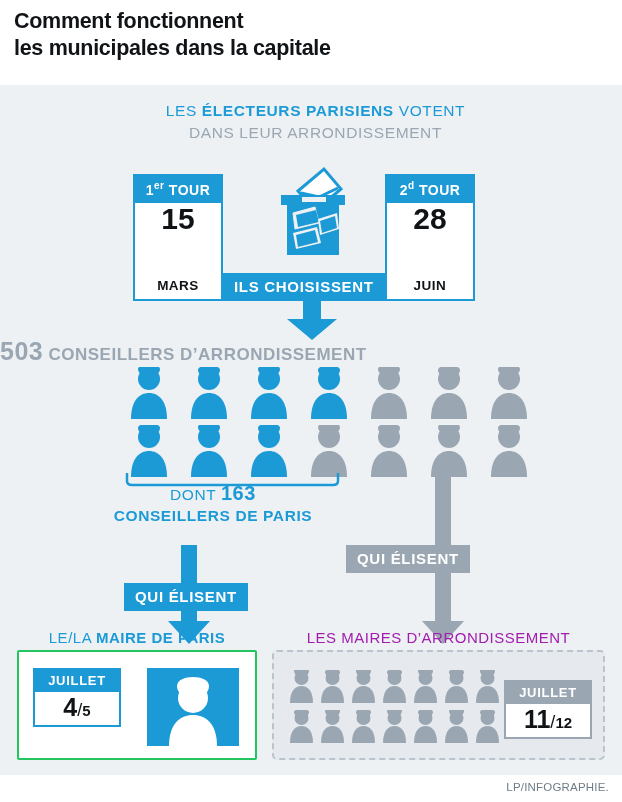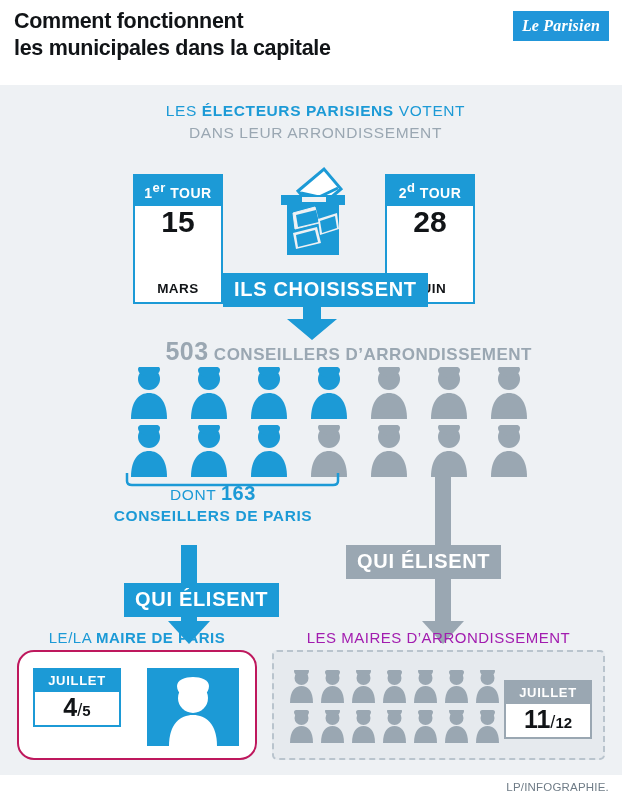--- a/index.html
+++ b/index.html
@@ -69,52 +69,52 @@
     position: absolute; width: 90px;
     background: #ffffff;
     border: 2px solid #1c9ad6;
     text-align: center;
   }
   .tour-head {
     background: #1c9ad6; color: #ffffff;
     font-size: 14px; font-weight: bold; letter-spacing: 0.5px;
     padding: 4px 0 5px 0;
   }
-  .tour-head sup { font-size: 13px; }
+  .tour-head sup { font-size: 10px; }
   .tour-day {
     color: #111417; font-size: 30px; font-weight: bold;
     line-height: 1.05; 
   }
   .tour-month {
     color: #111417; font-size: 13.5px; font-weight: bold;
     letter-spacing: 0.5px; padding-bottom: 6px; margin-top: 44px;
   }
   #tour1 { left: 133px; top: 89px; }
   #tour2 { left: 385px; top: 89px; }
 
   
   .chip {
     position: absolute;
     background: #1c9ad6; color: #ffffff;
-    font-size: 20px; font-weight: bold; letter-spacing: 0.7px;
+    font-size: 15px; font-weight: bold; letter-spacing: 0.7px;
     padding: 5px 11px 6px 11px;
     white-space: nowrap;
   }
   #chip-choisissent { left: 223px; top: 188px; }
   #chip-elisent-1  { left: 124px; top: 498px; }
   #chip-elisent-2  { left: 346px; top: 460px; }
   .chip.greychip { background: #9aa7b2; }
 
   
   .arrow { position: absolute; }
 
   
   .count-head {
     position: absolute; left: 0; top: 252px; width: 532px;
-    text-align: right; font-size: 17px; letter-spacing: 0.5px;
+    text-align: left; font-size: 17px; letter-spacing: 0.5px;
     color: #9aa7b2; font-weight: bold;
   }
   .count-head .num { font-size: 25px; color: #9aa7b2; }
 
   
   .people-row { position: absolute; display: flex; }
   .person { width: 44px; height: 52px; margin-right: 16px; }
   .person:last-child { margin-right: 0; }
   .person svg { display: block; }
 
@@ -127,22 +127,22 @@
     text-align: center; line-height: 1.3;
   }
   .dont .l1 { font-size: 15.5px; color: #1c9ad6; letter-spacing: 0.6px; }
   .dont .l1 b { font-size: 20px; }
   .dont .l2 { font-size: 15.5px; color: #1c9ad6; font-weight: bold; letter-spacing: 0.6px; }
 
   
   .box {
     position: absolute;
     background: #ffffff;
-    border: 2px solid #be185d;
-    border-radius: 17px;
+    border: 2px solid #22c55e;
+    border-radius: 2px;
   }
   #box-maire { left: 17px; top: 565px; width: 240px; height: 110px; }
   #box-maires-arr {
     left: 272px; top: 565px; width: 333px; height: 110px;
     border-color: #b9c4cd; background: #e6eaee;
     border-style: dashed; border-width: 2px; border-radius: 5px;
   }
   .box-title {
     position: absolute; width: 100%; text-align: center;
     font-size: 15px; letter-spacing: 0.5px; top: -23px;
@@ -176,23 +176,20 @@
   .mini svg { display: block; }
 </style>
 </head>
 <body>
 
 <div id="page">
 
   <div class="header">
     <div class="title">Comment fonctionnent
 les municipales dans la capitale</div>
-    <div class="logo">
-      <span class="logo-text">Le Parisien</span>
-    </div>
   </div>
 
   <div class="panel">
 
     <div class="caption">
       <div><span>LES </span><span class="b">ÉLECTEURS PARISIENS</span><span> VOTENT</span></div>
       <div class="l2">DANS LEUR ARRONDISSEMENT</div>
     </div>
 
     <div class="urn">

